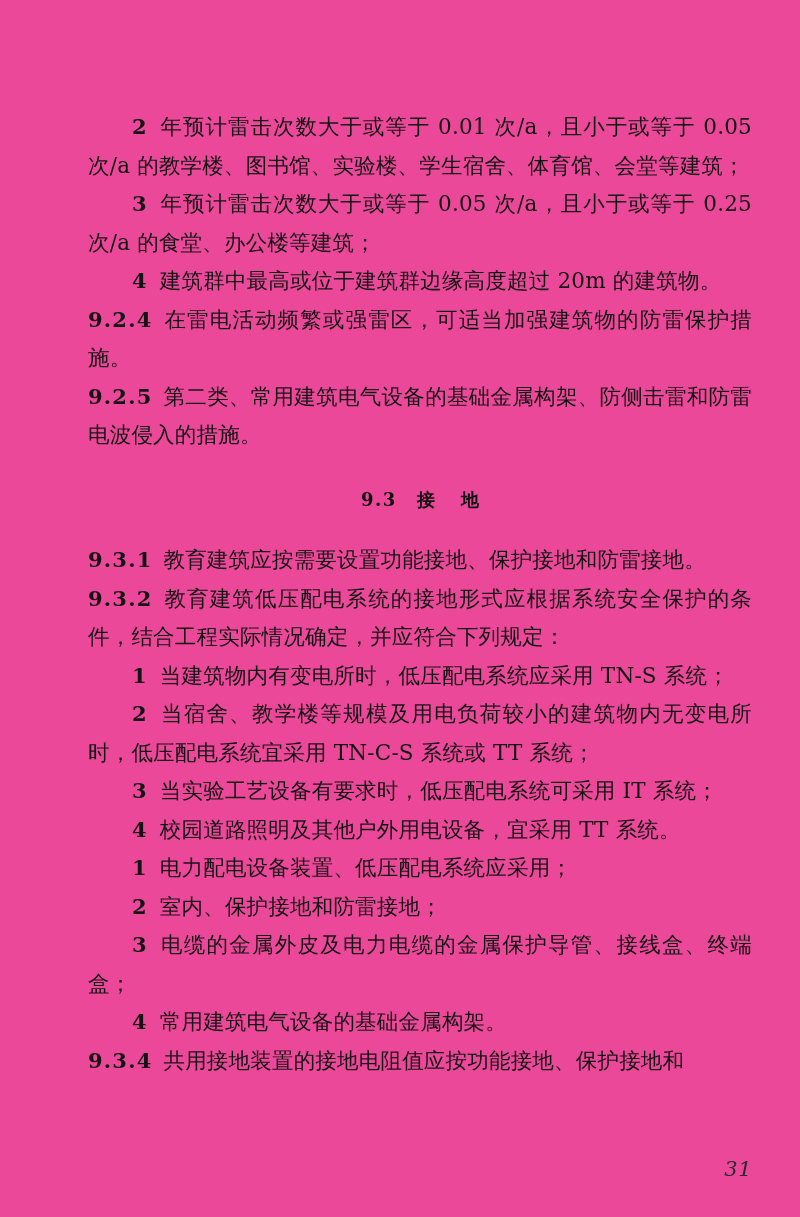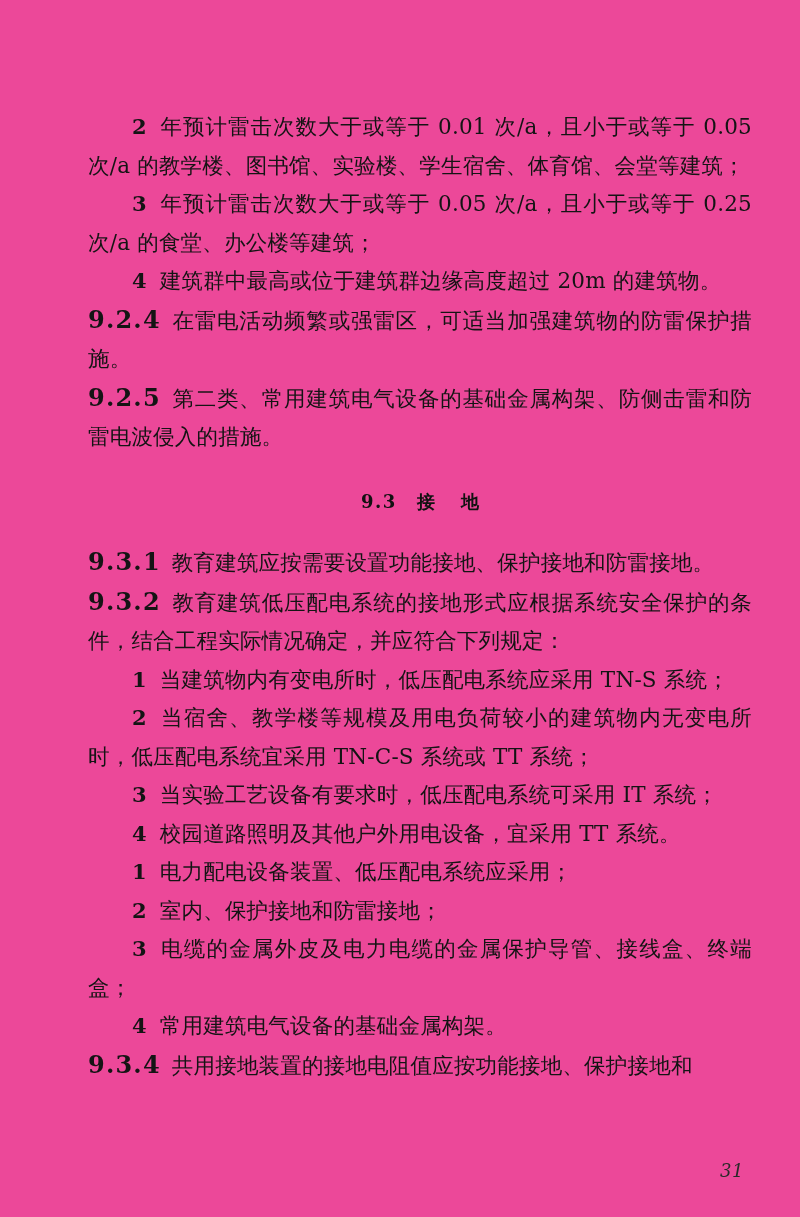--- a/index.html
+++ b/index.html
@@ -51,21 +51,21 @@
   .item {
     text-indent: 44px;
   }
 
   
   .cnum {
     font-family: "DejaVu Serif", "Liberation Serif", serif;
     font-weight: bold;
     letter-spacing: 1.2px;
     margin-right: 11px;
-    font-size: 24px;
+    font-size: 21px;
   }
   
   .inum {
     font-family: "DejaVu Serif", "Liberation Serif", serif;
     font-weight: bold;
     margin-right: 13px;
     font-size: 21px;
   }
 
   
@@ -82,25 +82,25 @@
     margin-right: 20px;
   }
   .section-head .sh-title {
     letter-spacing: 26px;
     margin-right: -26px;
   }
 
   
   .folio {
     position: absolute;
-    right: 56px;
+    right: 48px;
     bottom: 36px;
     font-family: "DejaVu Serif", "Liberation Serif", serif;
     font-style: italic;
-    font-size: 18px;
+    font-size: 21px;
     color: #2a2a2a;
     letter-spacing: 0.5px;
   }
 </style>
 </head>
 <body>
 
 <div class="page">
   <div class="content">
 

